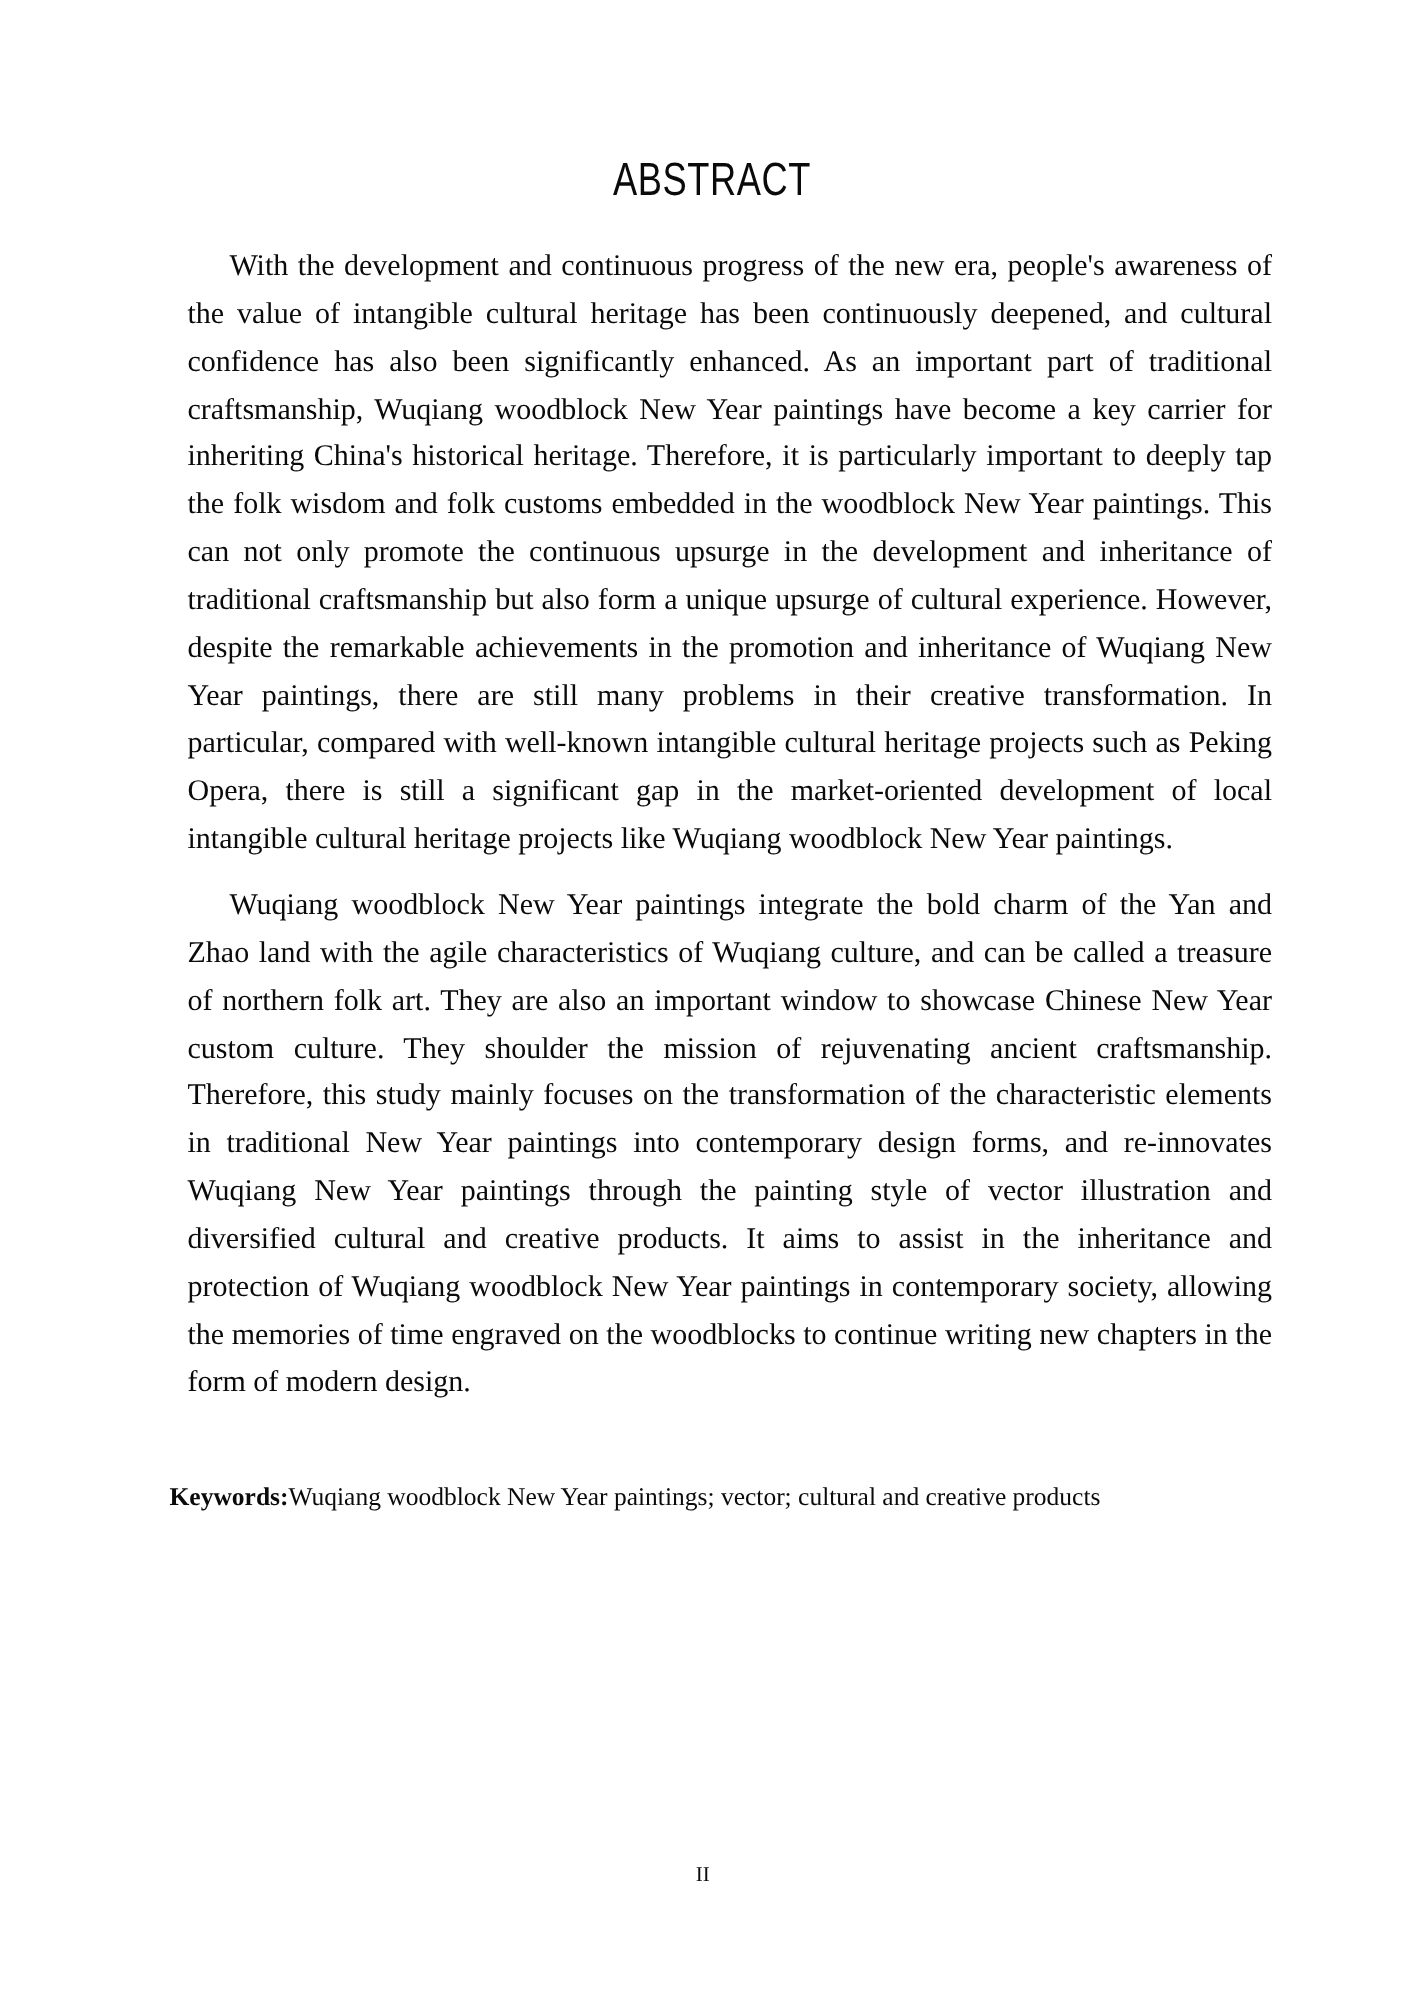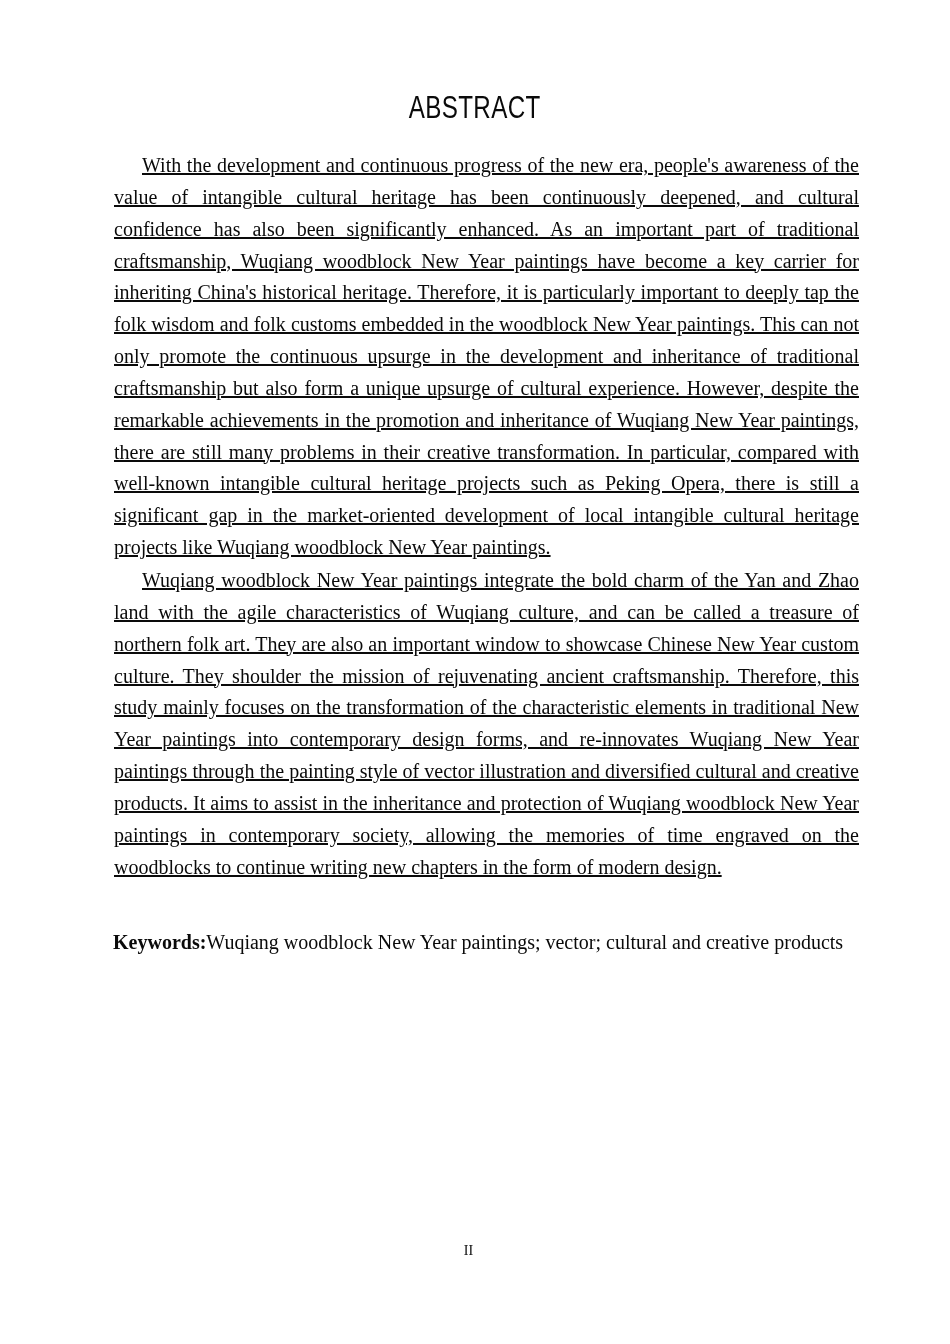--- a/index.html
+++ b/index.html
@@ -9,21 +9,21 @@
   }
   .page {
     position: relative;
     width: 950px;
     height: 1344px;
     background: #ffffff;
     color: #0a0a0a;
     overflow: hidden;
   }
   .doc-title {
-    margin: 0;
+    margin: 12px;
     padding-top: 87px;
     text-align: center;
     font-family: "Liberation Sans", sans-serif;
     font-weight: 400;
     font-size: 31px;
     line-height: 42px;
     color: #0a0a0a;
   }
   .doc-title .condensed {
     display: inline-block;
@@ -33,28 +33,27 @@
   }
   .body-text {
     margin: 21px 90px 0 113px;
     font-family: "Liberation Serif", serif;
     font-size: 20px;
     line-height: 31.85px;
     text-align: justify;
     color: #0a0a0a;
   }
   .body-text p {
-    margin: 1px;
+    margin: 12px;
     text-indent: 28px;
-    text-decoration: underline;
   }
   .keywords-line {
     margin: 44px 90px 0 113px;
     font-family: "Liberation Serif", serif;
-    font-size: 20px;
+    font-size: 17px;
     line-height: 31.85px;
     text-align: left;
     color: #0a0a0a;
   }
   .keywords-line .kw-label {
     font-weight: bold;
   }
   .page-footer {
     position: absolute;
     top: 1243px;

